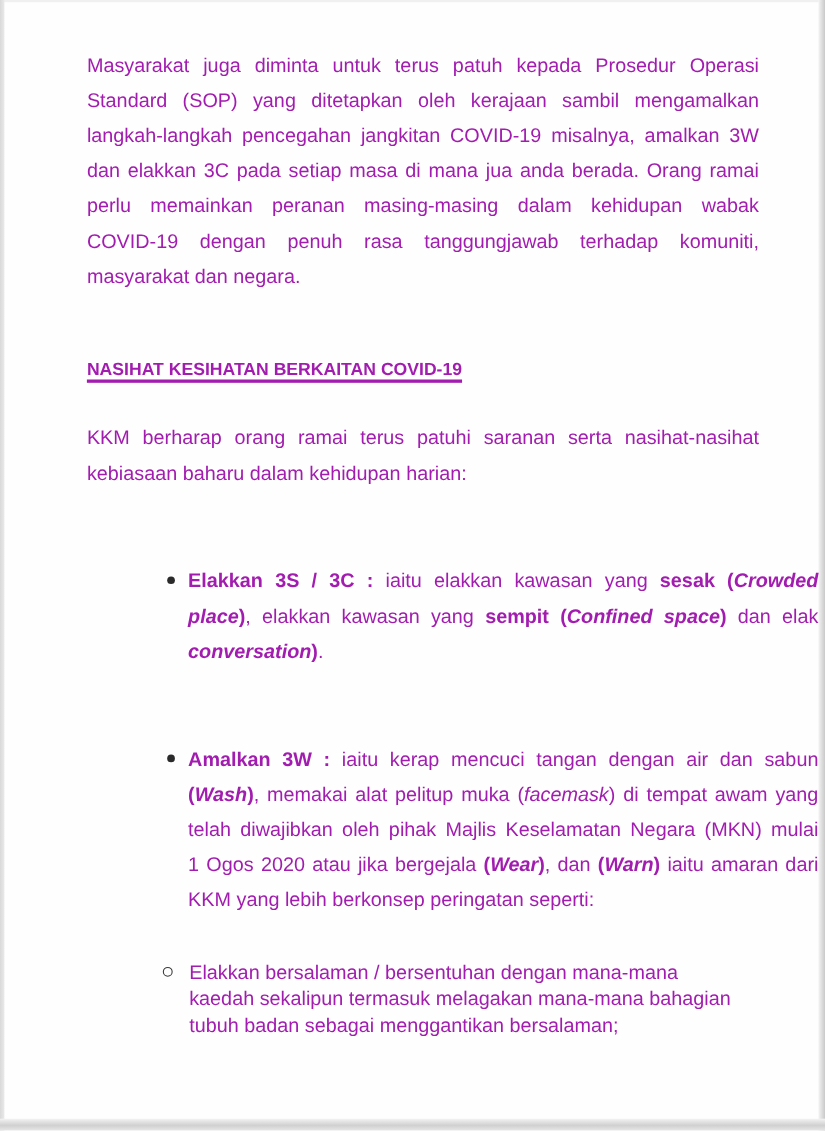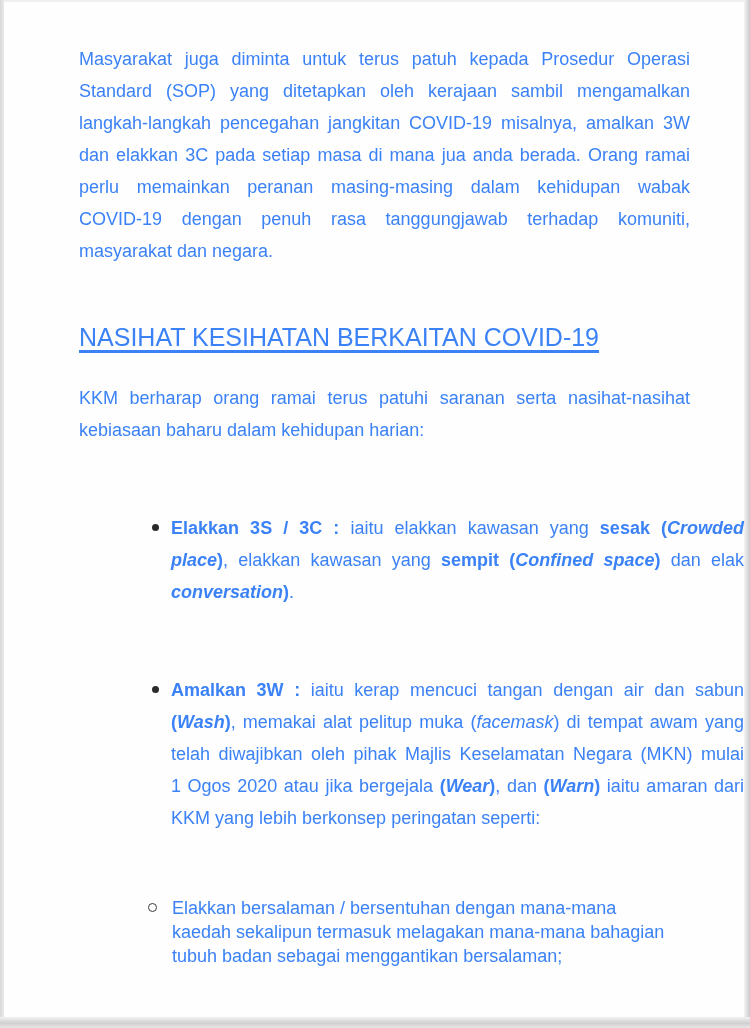--- a/index.html
+++ b/index.html
@@ -2,50 +2,50 @@
 <html><head>
 <meta charset="utf-8">
 <style>
   html,body{margin:0;padding:0;background:#ffffff;}
   .sheet{
     position:relative;
     width:750px;height:1028px;
     background:#fefefe;
     overflow:hidden;
     font-family:"Liberation Sans","DejaVu Sans",sans-serif;
-    color:#3b82f6;
+    color:#a21caf;
     -webkit-font-smoothing:antialiased;
   }
   .edge{position:absolute;}
   .edge-left{left:0;top:0;width:4px;height:100%;background:linear-gradient(to right,#d9d9d9,#e9e9e9);}
   .edge-right{right:0;top:0;width:6px;height:100%;background:linear-gradient(to right,#f4f4f4,#c9c9c9);}
   .edge-bottom{left:0;bottom:0;width:100%;height:11px;background:linear-gradient(to bottom,#f3f3f3,#d0d0d0 55%,#e7e7e7);}
   .edge-top{left:0;top:0;width:100%;height:2px;background:#f0f0f0;}
 
   .block{position:absolute;font-size:18px;line-height:32px;}
   .para{left:79px;width:611px;}
   .p1{top:43px;}
-  .heading{top:321px;left:79px;font-size:25px;font-weight:400;line-height:32px;}
+  .heading{top:321px;left:79px;font-size:16px;font-weight:700;line-height:32px;}
   .heading .hu{
     text-decoration:underline;
     text-decoration-thickness:2.5px;
     text-underline-offset:4px;
   }
   .p2{top:382px;}
 
   .bullet-item{left:128px;width:573px;margin-left:43px;}
   .b1{top:512px;}
   .b2{top:674px;}
   .dot{
     position:absolute;left:-19px;top:12px;
     width:7px;height:7px;border-radius:50%;
     background:#2a2a2a;
   }
   .sub-item{left:172px;width:520px;line-height:24px;}
-  .s1{top:872px;margin-top:24px;}
+  .s1{top:872px;}
   .circ{
     position:absolute;left:-24px;top:7px;
     width:7px;height:7px;border-radius:50%;
     border:1.6px solid #3a3a3a;background:transparent;
   }
 
   .tline.just{text-align:justify;text-align-last:justify;text-justify:inter-word;}
   .tline.lft{text-align:right;text-align-last:left;}
   .b{font-weight:700;}
   .i{font-style:italic;}

